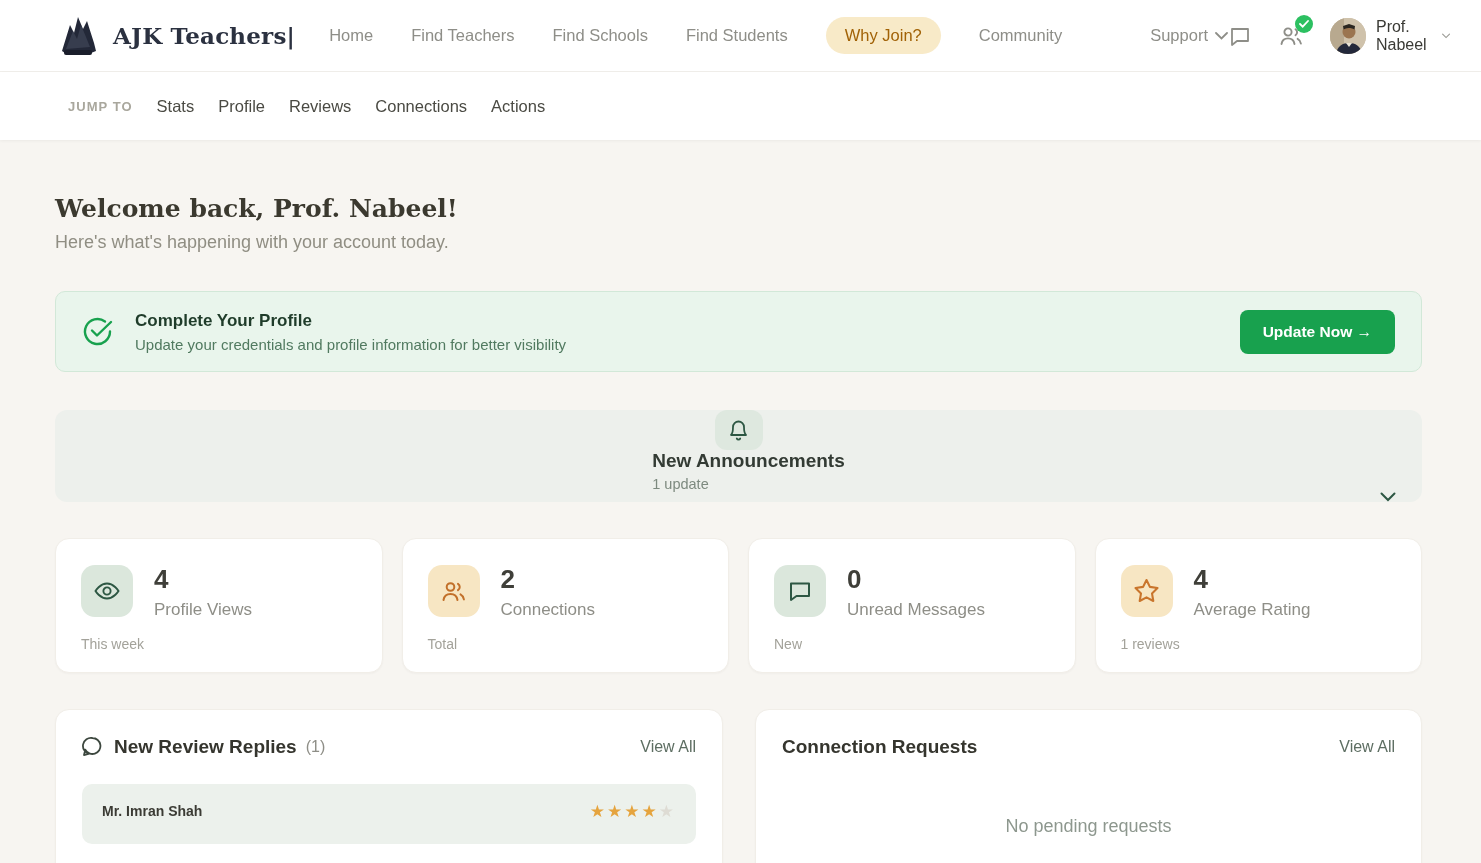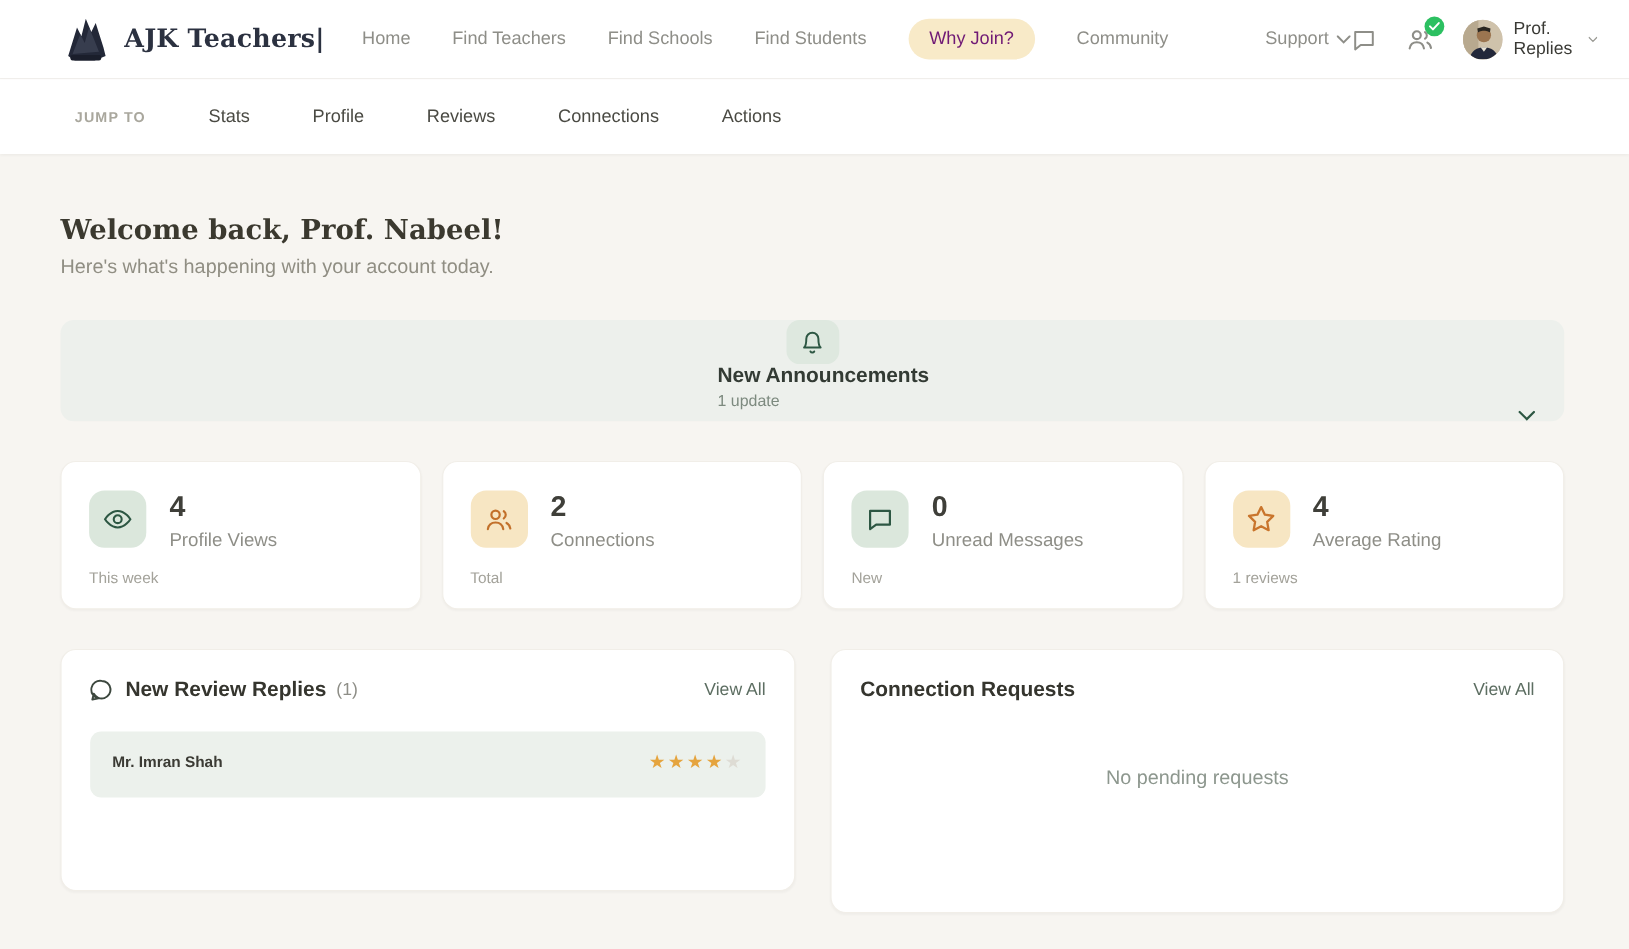--- a/index.html
+++ b/index.html
@@ -6,32 +6,32 @@
   html,body { width:1481px; height:863px; overflow:hidden; }
   body { font-family:"Liberation Sans", sans-serif; background:#f7f5f1; color:#3b3b35; }
 
   
   .navbar { height:72px; background:#fff; display:flex; align-items:center; padding:0 56px; border-bottom:1px solid #f1efeb; }
   .brand { display:flex; align-items:center; gap:13px; margin-right:34px; }
   .brand-logo { width:44px; height:46px; flex:0 0 auto; }
   .brand-name { font-family:"DejaVu Serif", serif; font-size:23px; font-weight:700; color:#2b3140; letter-spacing:.2px; white-space:nowrap; }
   .nav-links { display:flex; align-items:center; gap:38px; }
   .nav-link { font-size:16.5px; color:#8e8e88; text-decoration:none; white-space:nowrap; cursor:pointer; }
-  .why-join { margin-left:38px; background:#f8eac8; color:#701a75; font-size:16.5px; padding:9px 19px; border-radius:999px; cursor:pointer; white-space:nowrap;text-align:center; }
+  .why-join { margin-left:38px; background:#f8eac8; color:#a16207; font-size:16.5px; padding:9px 19px; border-radius:999px; cursor:pointer; white-space:nowrap;text-align:center; }
   .nav-right-links { display:flex; align-items:center; gap:50px; margin-left:38px; }
   .support-wrap { display:flex; align-items:center; gap:7px; cursor:pointer;margin-left:38px; }
   .nav-icons { margin-left:auto; display:flex; align-items:center; gap:26px; }
   .icon-btn { position:relative; cursor:pointer; display:flex; align-items:center; }
   .badge-check { position:absolute; top:-9px; right:-9px; width:18px; height:18px; background:#2cc061; border-radius:50%; display:flex; align-items:center; justify-content:center; }
   .user-chip { display:flex; align-items:center; gap:10px; cursor:pointer; }
   .avatar { width:36px; height:36px; border-radius:50%; overflow:hidden; background:#cdbfa8; flex:0 0 auto; }
   .user-name { font-size:16px; color:#3a3a35; }
 
   
-  .jumpnav { height:68px; background:#fff; display:flex; align-items:center; gap:57px; padding:0 68px; box-shadow:0 1px 3px rgba(0,0,0,.05); position:relative; z-index:2; }
+  .jumpnav { height:68px; background:#fff; display:flex; align-items:center; gap:24px; padding:0 68px; box-shadow:0 1px 3px rgba(0,0,0,.05); position:relative; z-index:2; }
   .jump-label { font-size:13px; font-weight:700; letter-spacing:.08em; color:#a9a79d; }
   .jump-item { font-size:16.5px; font-weight:500; color:#4a4a43; cursor:pointer; }
 
   
   .main { padding:54px 59px 0 55px; }
   .page-title { font-family:"DejaVu Serif", serif; font-size:25px; font-weight:700; color:#3b392f; }
   .page-subtitle { margin-top:9px; font-size:18px; color:#908e83; }
 
   .profile-banner { margin-top:38px; height:81px; background:#e9f5ec; border:1px solid #d2e8d8; border-radius:10px; display:flex; align-items:center; padding:0 26px; }
   .banner-text { margin-left:22px; }
@@ -133,21 +133,21 @@
       <span class="avatar">
         <svg width="36" height="36" viewBox="0 0 36 36">
           <rect width="36" height="36" fill="#cfc2ab"></rect>
           <rect x="0" y="0" width="14" height="36" fill="#b8a98f"></rect>
           <circle cx="19" cy="14" r="6.5" fill="#9b7550"></circle>
           <path d="M19 10c3 0 5.5 1.5 5.5 1.5L25 8l-6-2-6 2 .6 3.5S16 10 19 10z" fill="#2a2620"></path>
           <path d="M6 36c1-8 7-11 13-11s12 3 13 11z" fill="#23283a"></path>
           <path d="M16 25l3 4 3-4z" fill="#e8e2d4"></path>
         </svg>
       </span>
-      <span class="user-name">Prof. Replies</span>
+      <span class="user-name">Prof. Nabeel</span>
       <svg width="13" height="8" viewBox="0 0 13 8">
           <path d="M1 1l5.5 5.5L12 1" fill="none" stroke="#9a9a94" stroke-width="1.8" stroke-linecap="round"></path>
         </svg>
     </div>
   </div>
 </header>
 
 <nav class="jumpnav">
   <span class="jump-label">JUMP TO</span>
   <span class="jump-item">Stats</span>
@@ -155,20 +155,31 @@
   <span class="jump-item">Reviews</span>
   <span class="jump-item">Connections</span>
   <span class="jump-item">Actions</span>
 </nav>
 
 <main class="main">
 
   <h1 class="page-title">Welcome back, Prof. Nabeel!</h1>
   <div class="page-subtitle">Here's what's happening with your account today.</div>
 
+  <section class="profile-banner">
+    <svg width="31" height="31" viewBox="0 0 31 31">
+      <path d="M28 15.5a12.5 12.5 0 1 1-5-10" fill="none" stroke="#18a14e" stroke-width="2.4" stroke-linecap="round"></path>
+      <path d="M10 14.5l5 5L29 6" fill="none" stroke="#18a14e" stroke-width="2.4" stroke-linecap="round" stroke-linejoin="round"></path>
+    </svg>
+    <div class="banner-text">
+      <div class="banner-title">Complete Your Profile</div>
+      <div class="banner-sub">Update your credentials and profile information for better visibility</div>
+    </div>
+    <button class="update-btn">Update Now →</button>
+  </section>
 
   <section class="announce-bar">
     <span class="announce-icon-box">
       <svg width="23" height="24" viewBox="0 0 23 24" fill="none" stroke="#2d5743" stroke-width="1.8" stroke-linecap="round" stroke-linejoin="round">
         <path d="M4 17h15s-2-1.8-2-8a5.5 5.5 0 0 0-11 0c0 6.2-2 8-2 8z"></path>
         <path d="M9.8 20.5a1.9 1.9 0 0 0 3.4 0"></path>
       </svg>
     </span>
     <div class="announce-text">
       <div class="announce-title">New Announcements</div>

